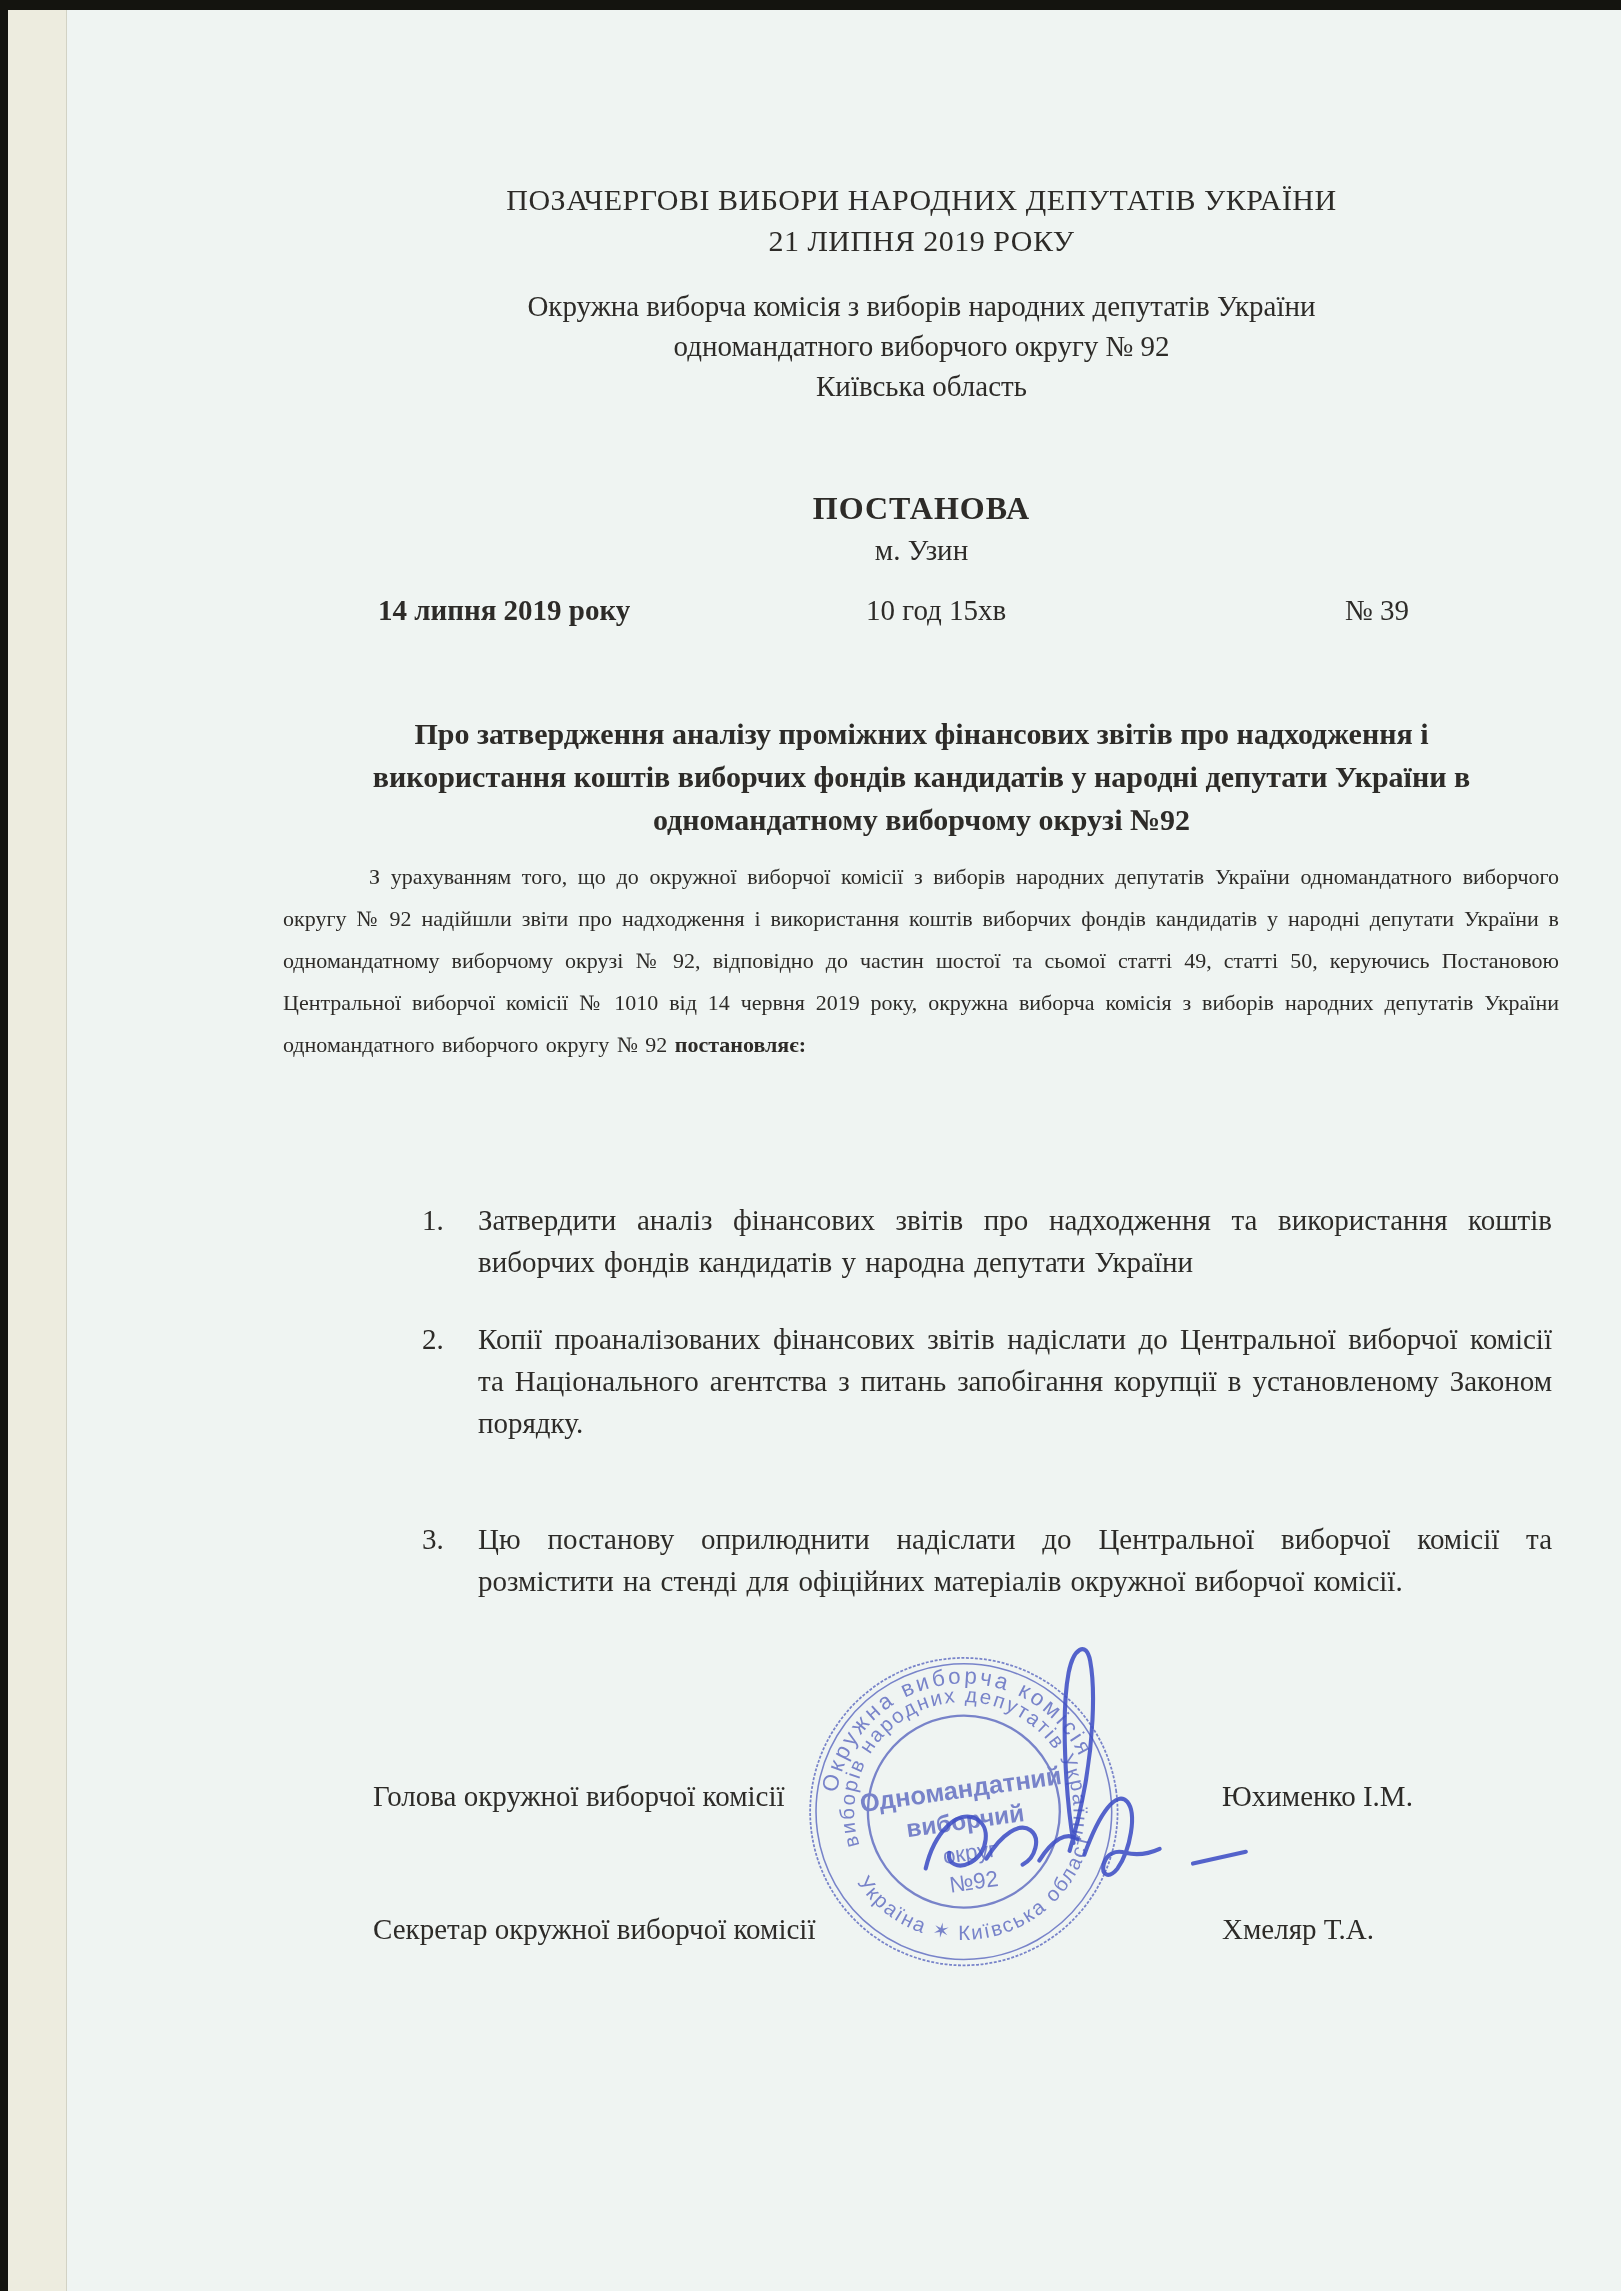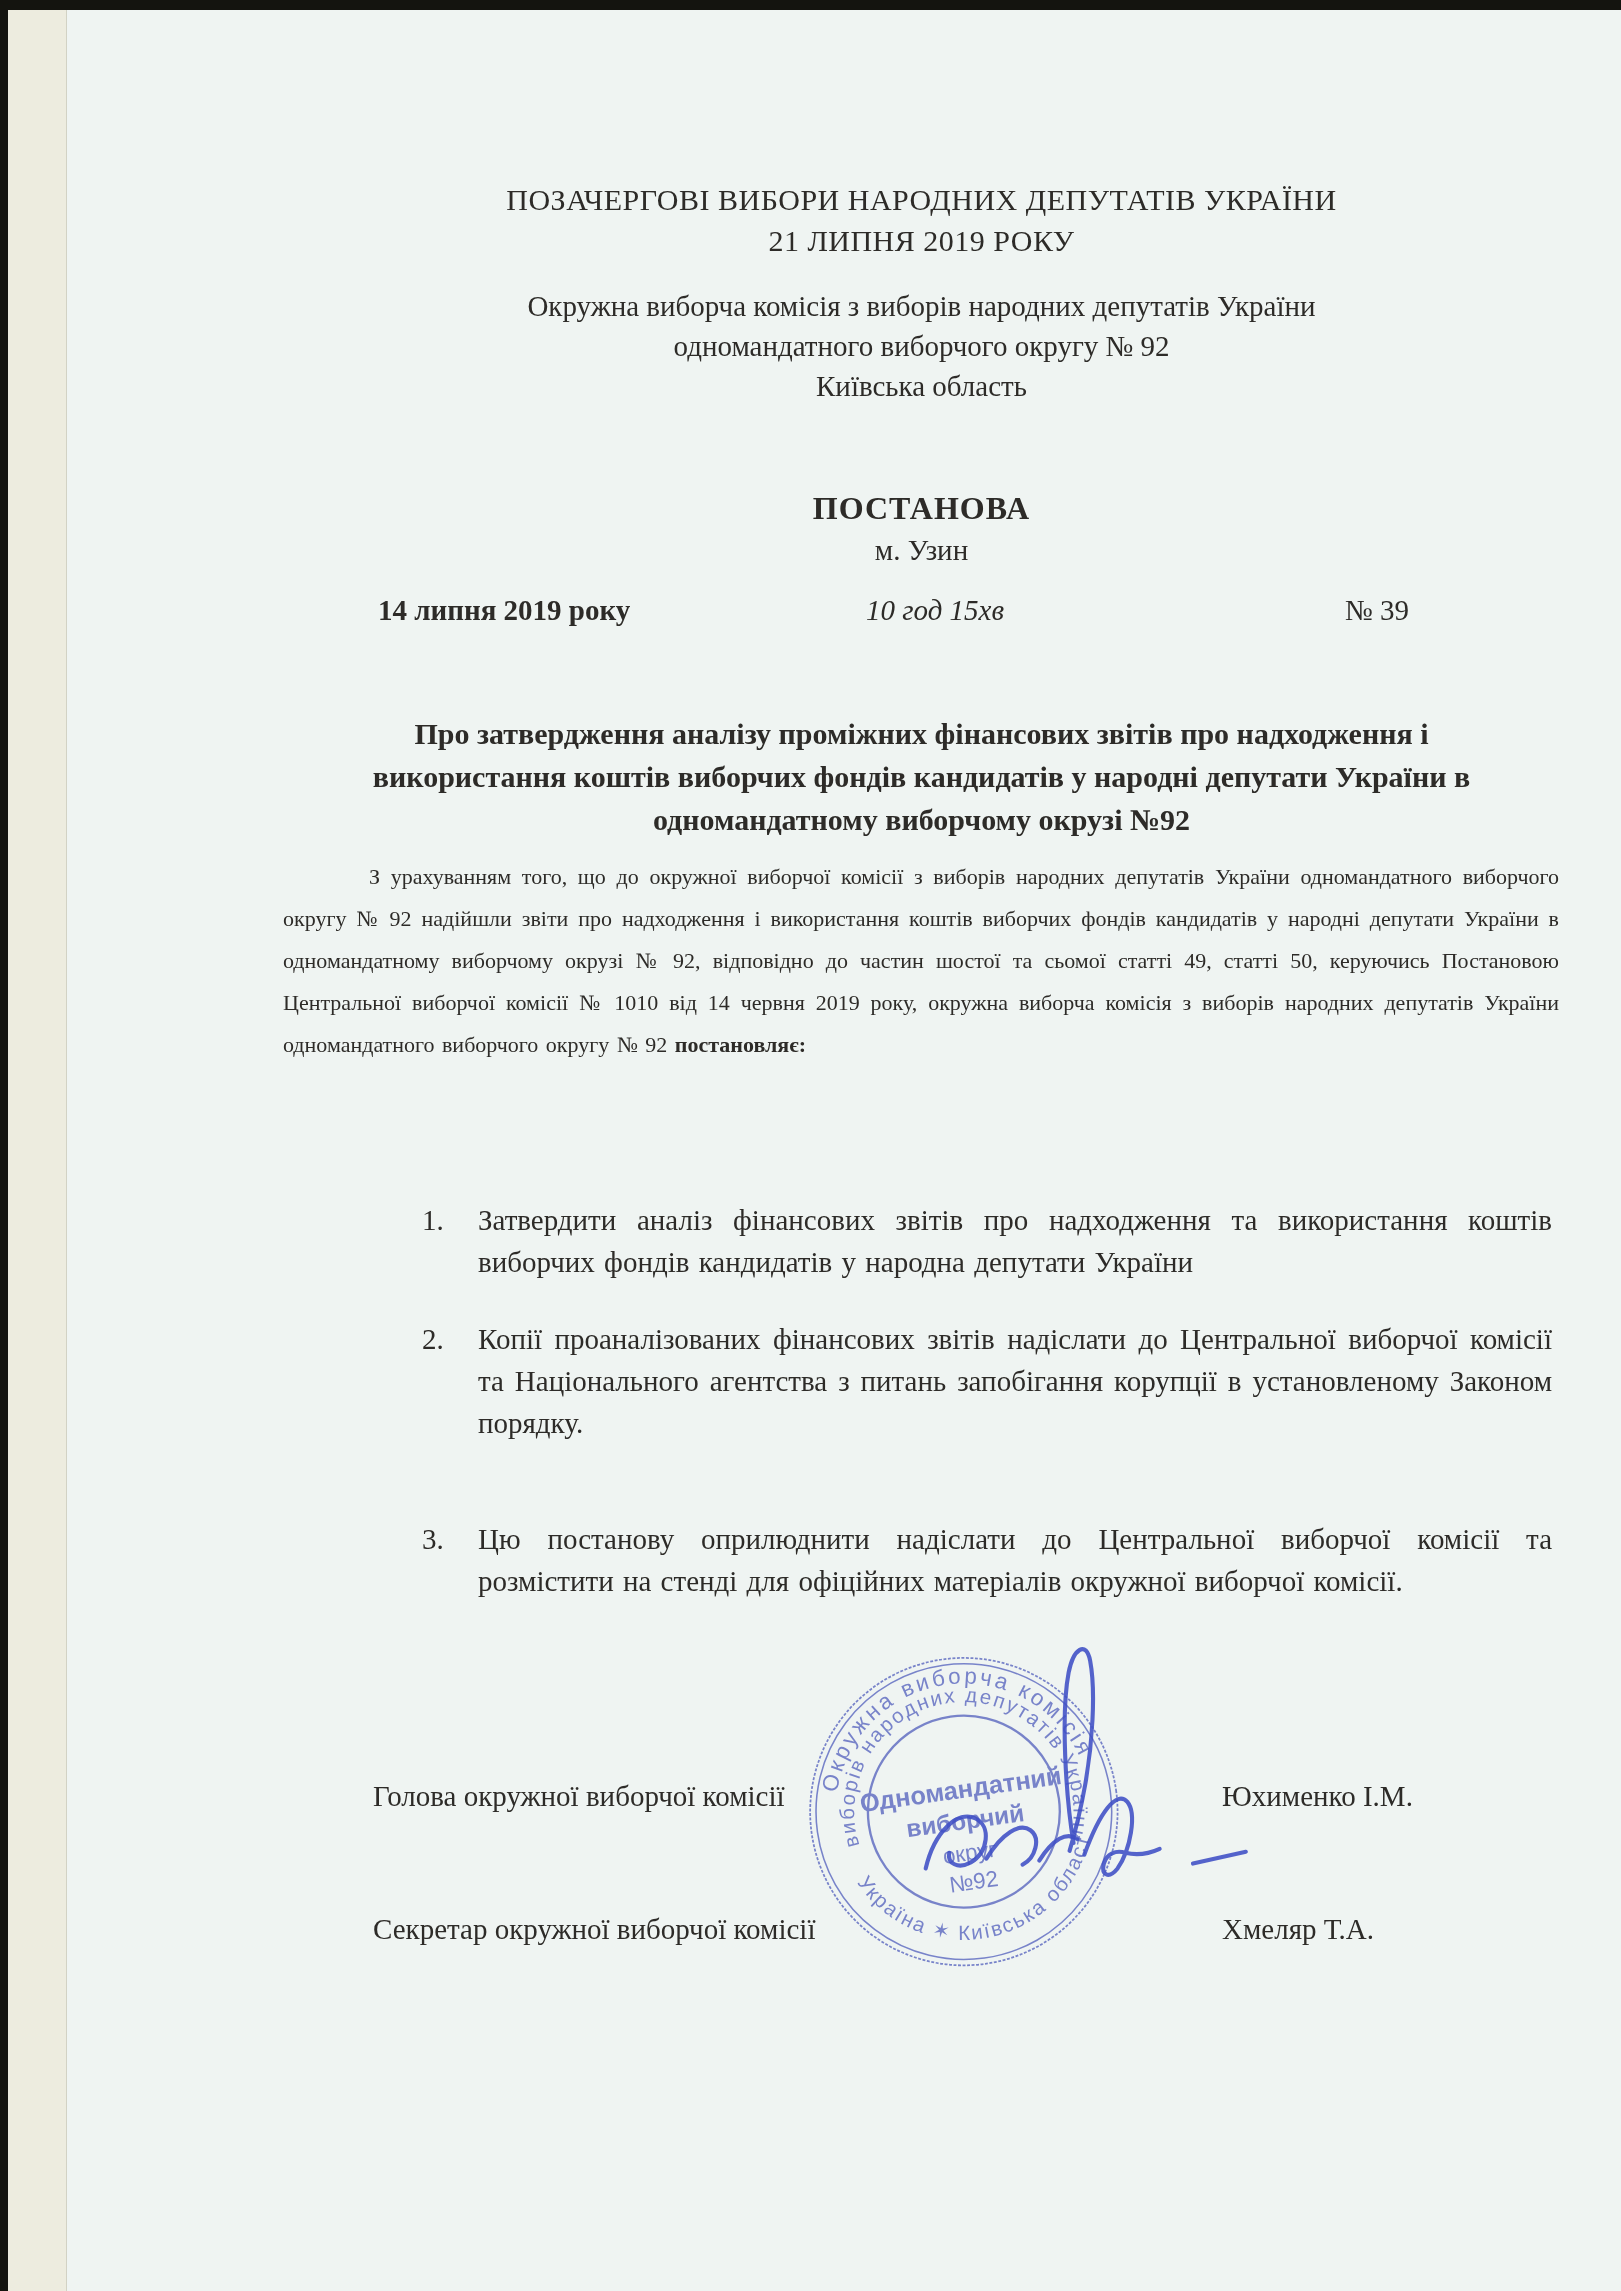--- a/index.html
+++ b/index.html
@@ -20,21 +20,21 @@
     background:var(--paper,#eff4f2);
     color:var(--ink,#2d2b28);
   }
   .centered-block { position:absolute; left:149px; width:1411px; text-align:center; }
   .hdr-line { font-size:30px; line-height:41px; letter-spacing:0.5px; }
   .commission-line { font-size:29px; line-height:40px; }
   .doctype { font-size:32px; line-height:45px; font-weight:bold; letter-spacing:1px; }
   .place { font-size:29px; line-height:39px; }
   .meta-row { position:absolute; top:584px; left:0; width:100%; height:41px; font-size:29px; }
   .meta-date { position:absolute; left:311px; top:0;font-weight:bold; }
-  .meta-time { position:absolute; left:799px; top:0;font-style:italic; }
+  .meta-time { position:absolute; left:799px; top:0; }
   .meta-num  { position:absolute; left:1278px; top:0; }
   .subject-line { font-size:30px; line-height:43px; font-weight:bold; }
   .intro {
     position:absolute; top:846px; left:216px; width:1276px;
     font-size:22px; line-height:42px; text-align:justify; text-indent:86px;
     word-spacing:2px;
   }
   .intro b { font-weight:bold; }
   .list { position:absolute; top:1189px; left:355px; width:1137px; }
   .li { display:flex; font-size:29px; line-height:42px; }

